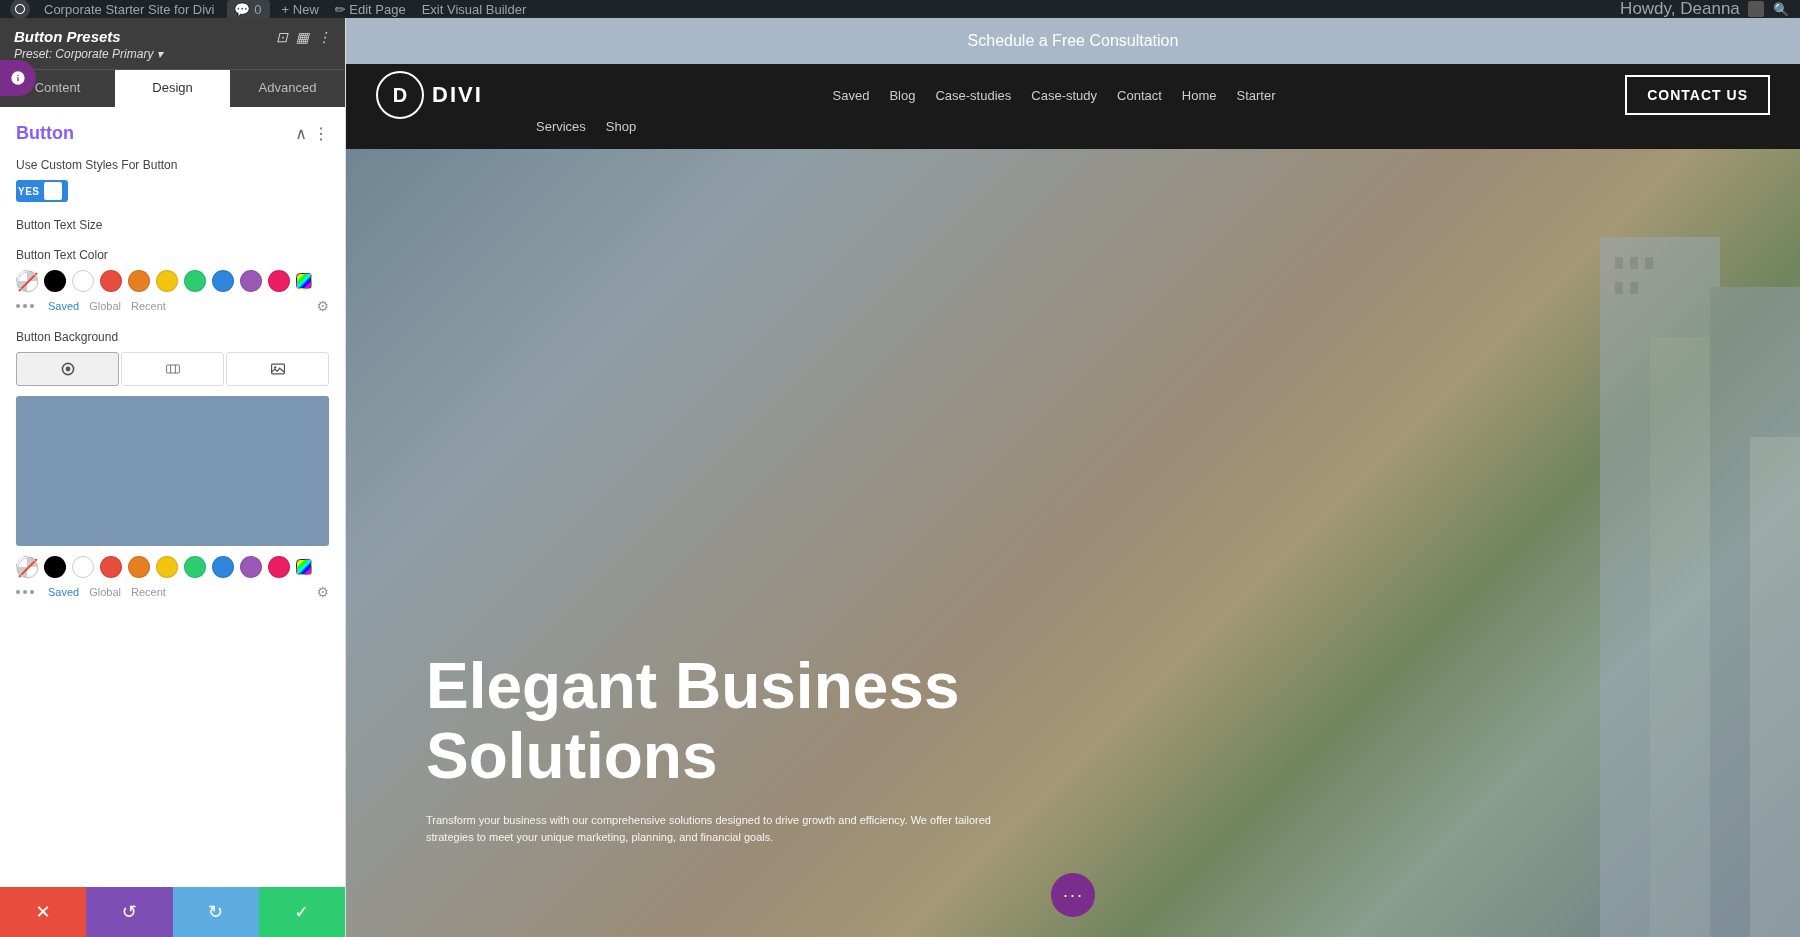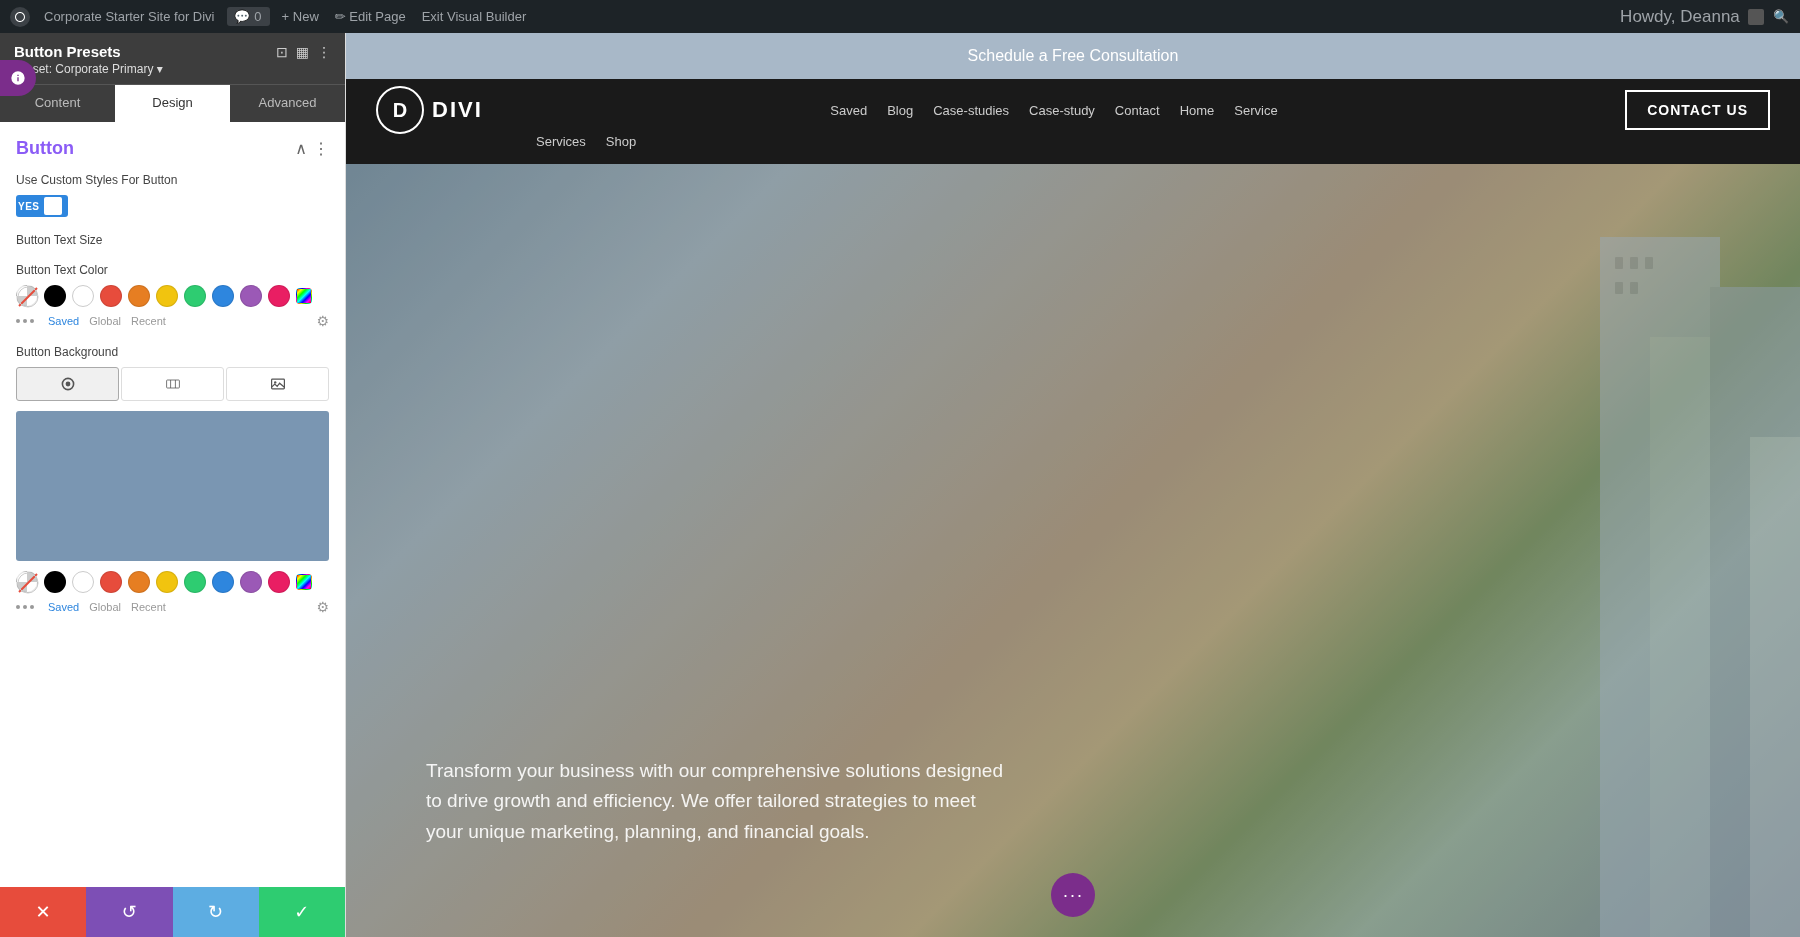--- a/index.html
+++ b/index.html
@@ -2,21 +2,21 @@
 <html><head>
   <meta charset="utf-8">
   <style>
     * { box-sizing: border-box; margin: 0; padding: 0; }
     body { font-family: -apple-system, BlinkMacSystemFont, 'Segoe UI', sans-serif; background: #1a1a1a; display: flex; flex-direction: column; height: 937px; overflow: hidden; }
 
     
     .wp-admin-bar {
       background: #1d2327;
       color: #fff;
-      height: 33px;
+      height: 18px;
       display: flex;
       align-items: center;
       padding: 0 10px;
       gap: 4px;
       flex-shrink: 0;
       font-size: 13px;
     }
     .wp-admin-bar .wp-logo {
       width: 20px; height: 20px;
       background: #3c4146;
@@ -67,20 +67,21 @@
     }
 
     
     .panel-header {
       background: #3d3d3d;
       color: #fff;
       padding: 10px 14px 8px;
       display: flex;
       flex-direction: column;
       gap: 2px;
+      font-style: italic;
     }
     .panel-header-top {
       display: flex;
       align-items: center;
       justify-content: space-between;
     }
     .panel-title {
       font-size: 15px;
       font-weight: 600;
       color: #fff;
@@ -403,21 +404,21 @@
       max-width: 700px;
     }
     .hero-title {
       font-size: 64px;
       font-weight: 700;
       color: #fff;
       line-height: 1.1;
       margin-bottom: 20px;
     }
     .hero-subtitle {
-      font-size: 19px;
+      font-size: 11px;
       color: rgba(255,255,255,0.9);
       line-height: 1.6;
       margin-bottom: 30px;
       max-width: 580px;
     }
     .hero-cta {
       background: #7a96b2;
       color: #fff;
       border: none;
       padding: 18px 36px;
@@ -626,21 +627,21 @@
           </div>
           <span class="nav-logo-text">DIVI</span>
         </a>
         <div class="nav-links">
           <a class="nav-link">Saved</a>
           <a class="nav-link">Blog</a>
           <a class="nav-link">Case-studies</a>
           <a class="nav-link">Case-study</a>
           <a class="nav-link">Contact</a>
           <a class="nav-link">Home</a>
-          <a class="nav-link">Service</a>
+          <a class="nav-link">Starter</a>
         </div>
         <button class="contact-btn">CONTACT US</button>
       </div>
       <div class="site-nav-bottom">
         <a class="sub-nav-link">Services</a>
         <a class="sub-nav-link">Shop</a>
       </div>
     </div>
 
     <div class="hero-section">
@@ -653,20 +654,21 @@
         <rect x="300" y="200" width="50" height="500" fill="#e0ecf4"></rect>
 
         <rect x="165" y="20" width="8" height="12" fill="#a0b0c0" rx="1"></rect>
         <rect x="180" y="20" width="8" height="12" fill="#a0b0c0" rx="1"></rect>
         <rect x="195" y="20" width="8" height="12" fill="#a0b0c0" rx="1"></rect>
         <rect x="165" y="45" width="8" height="12" fill="#a0b0c0" rx="1"></rect>
         <rect x="180" y="45" width="8" height="12" fill="#a0b0c0" rx="1"></rect>
       </svg>
       <div class="hero-overlay"></div>
       <div class="hero-content">
+        <h1 class="hero-title">Elegant Business Solutions</h1>
         <p class="hero-subtitle">Transform your business with our comprehensive solutions designed to drive growth and efficiency. We offer tailored strategies to meet your unique marketing, planning, and financial goals.</p>
       </div>
 
       <div class="floating-dots">
         <span>···</span>
       </div>
     </div>
   </div>
 
   <div class="divi-float">

